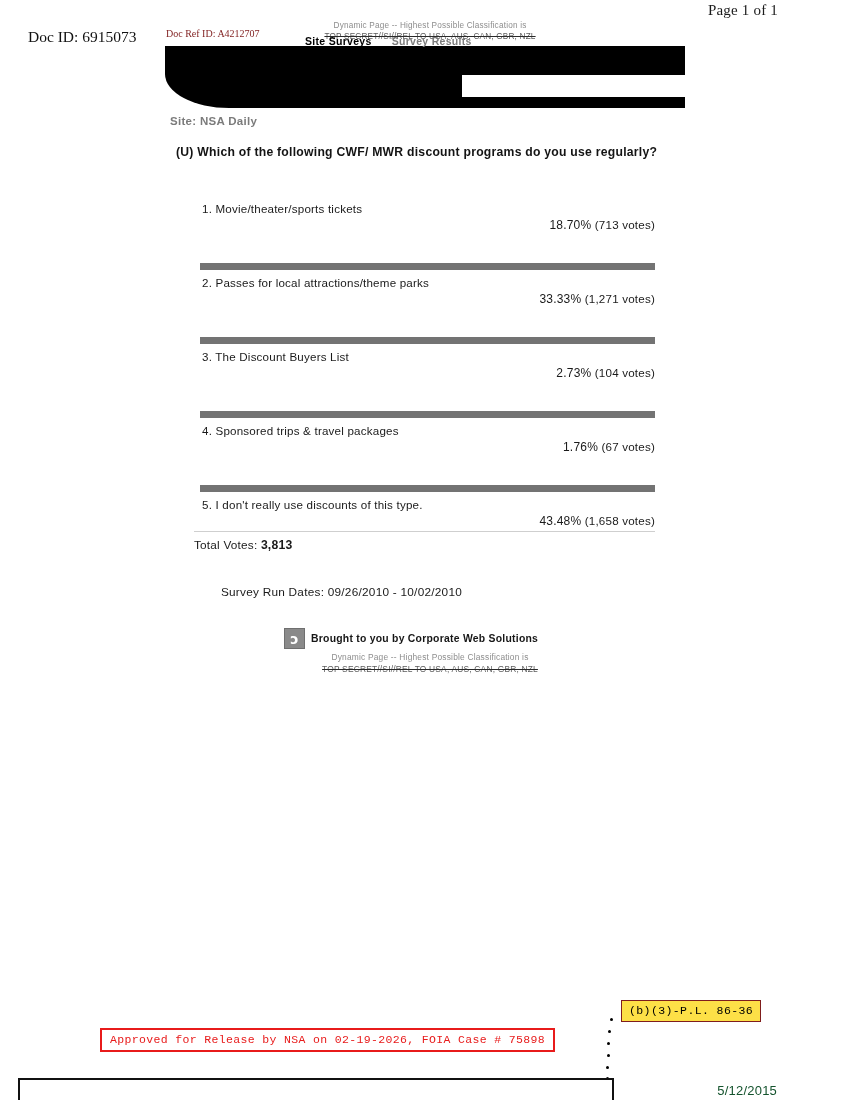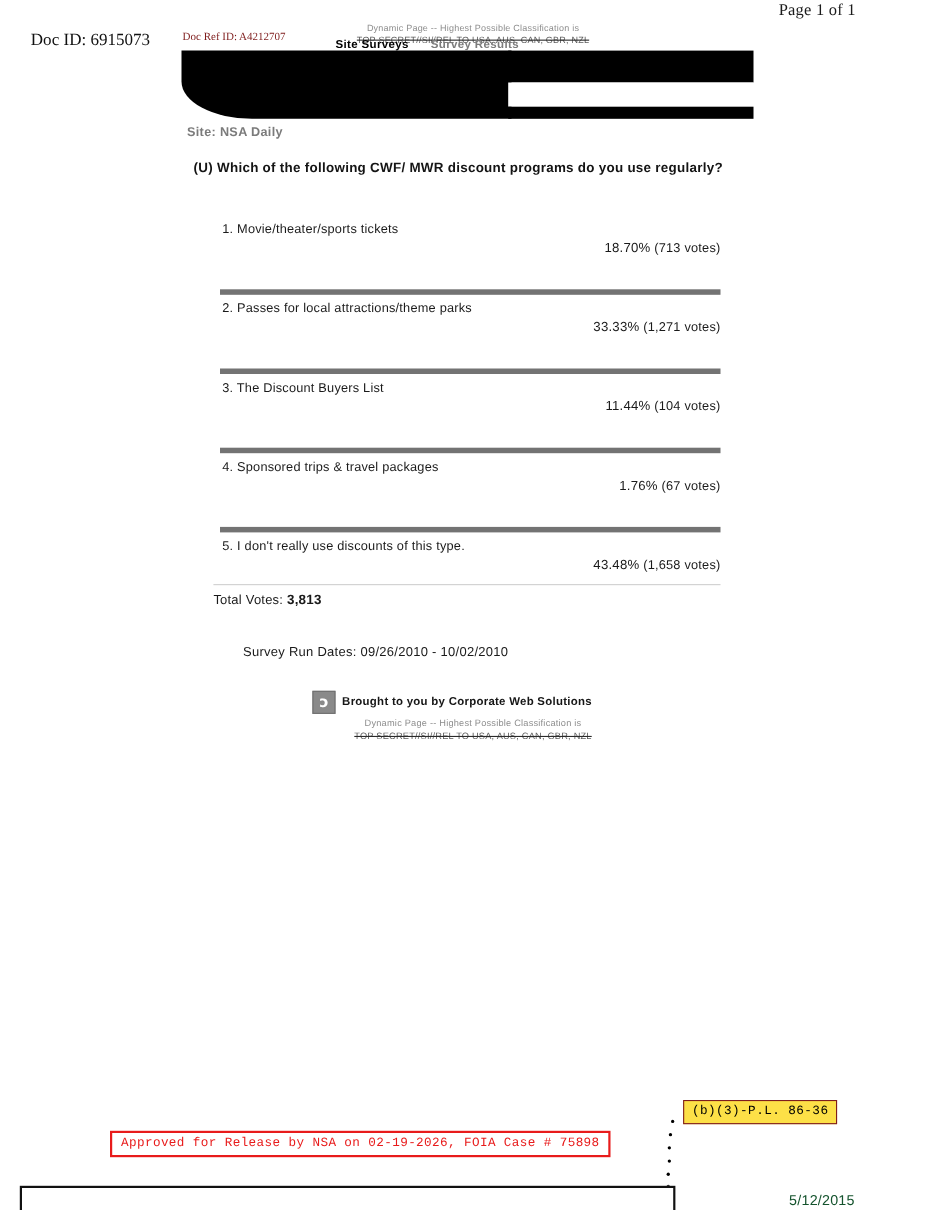--- a/index.html
+++ b/index.html
@@ -154,21 +154,21 @@
 
   .results {
     position: absolute;
     top: 196px;
     left: 200px;
     width: 455px;
   }
   .result-row {
     position: relative;
     height: 67px;
-    border-top: 5px solid #737373;
+    border-top: 7px solid #737373;
   }
   .result-row.first {
     border-top: none;
   }
   .answer-label {
     position: absolute;
     top: 6px;
     left: 2px;
     font-size: 11.6px;
     color: #1a1a1a;
@@ -372,21 +372,21 @@
     <div class="result-row">
       <div class="answer-label">2. Passes for local attractions/theme  parks</div>
       <div class="answer-stats">
         <span class="answer-pct">33.33%</span>
         <span class="answer-votes">(1,271 votes)</span>
       </div>
     </div>
     <div class="result-row">
       <div class="answer-label">3. The Discount  Buyers  List</div>
       <div class="answer-stats">
-        <span class="answer-pct">11.44%</span>
+        <span class="answer-pct">2.73%</span>
         <span class="answer-votes">(104 votes)</span>
       </div>
     </div>
     <div class="result-row">
       <div class="answer-label">4. Sponsored  trips &amp; travel packages</div>
       <div class="answer-stats">
         <span class="answer-pct">1.76%</span>
         <span class="answer-votes">(67 votes)</span>
       </div>
     </div>

